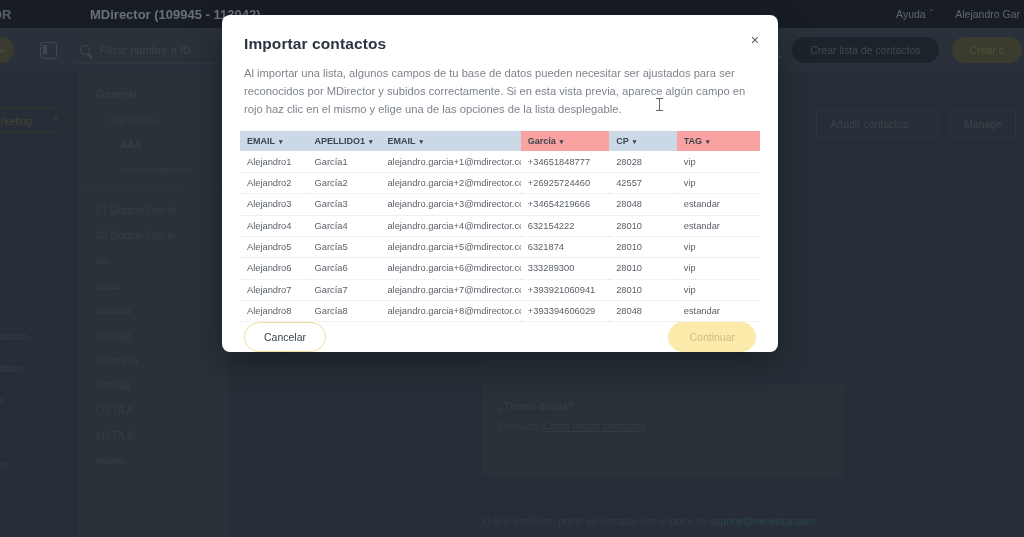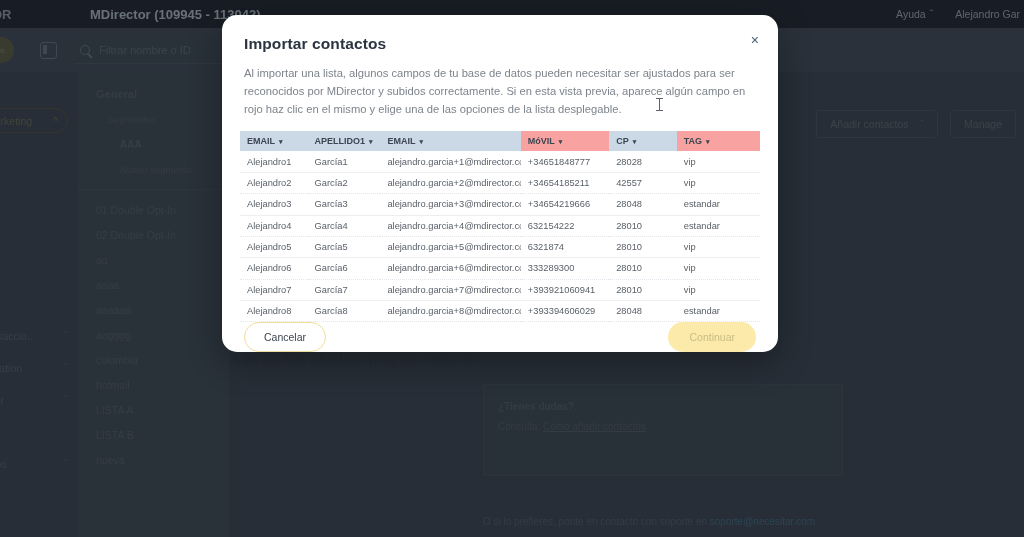--- a/index.html
+++ b/index.html
@@ -139,21 +139,21 @@
 
   .dim-overlay {
     position: absolute; inset: 0; background: rgba(30,36,44,0.55);
     pointer-events: none;
   }
 
   
   #modal {
     position: absolute; top: 15px; left: 222px;
     width: 556px; height: 337px;
-    background: #ffffff; border-radius: 15px;
+    background: #ffffff; border-radius: 8px;
     box-shadow: 0 10px 34px rgba(0,0,0,0.32);
     display: flex; flex-direction: column;
     overflow: hidden;
   }
   .modal-head { padding: 20px 22px 0 22px; position: relative; }
   .modal-title {
     font-size: 15.5px; font-weight: bold; color: #2b3440; letter-spacing: .1px;
   }
   .modal-close {
     position: absolute; top: 18px; right: 19px;
@@ -218,20 +218,26 @@
       <span>Alejandro Gar</span>
     </div>
   </div>
 
   <div class="subbar">
     <div class="circle-btn">m</div>
     <div class="sq-icon"></div>
     <div class="searchbox">
       <span class="mag"></span>
       <span>Filtrar nombre o ID</span>
+    </div>
+    <div class="tail">
+      <span class="lbl">tos</span>
+      <span class="mag"></span>
+      <span class="pill-dark">Crear lista de contactos</span>
+      <span class="pill-gold">Crear c</span>
     </div>
   </div>
 
   <div class="sidebar-left">
     <div class="sb-pill">
       <span>Marketing</span>
       <span>^</span>
     </div>
     <div class="sb-item" style="top:221px">
 
@@ -324,39 +330,39 @@
           <col style="width: 27%;">
           <col style="width: 17%;">
           <col style="width: 13%;">
           <col style="width: 16%;">
         </colgroup>
       <thead>
           <tr id="preview-head">
             <th class="ok"><span>EMAIL</span><span class="caret">▾</span></th>
             <th class="ok"><span>APELLIDO1</span><span class="caret">▾</span></th>
             <th class="ok"><span>EMAIL</span><span class="caret">▾</span></th>
-            <th class="bad"><span>MóVIL</span><span class="caret">▾</span></th>
+            <th class="bad"><span>García</span><span class="caret">▾</span></th>
             <th class="ok"><span>CP</span><span class="caret">▾</span></th>
             <th class="bad"><span>TAG</span><span class="caret">▾</span></th>
           </tr>
         </thead>
       <tbody id="preview-body">
           <tr>
             <td>Alejandro1</td>
             <td>García1</td>
             <td>alejandro.garcia+1@mdirector.com</td>
             <td>+34651848777</td>
             <td>28028</td>
             <td>vip</td>
           </tr>
           <tr>
             <td>Alejandro2</td>
             <td>García2</td>
             <td>alejandro.garcia+2@mdirector.com</td>
-            <td>+34654185211</td>
+            <td>+26925724460</td>
             <td>42557</td>
             <td>vip</td>
           </tr>
           <tr>
             <td>Alejandro3</td>
             <td>García3</td>
             <td>alejandro.garcia+3@mdirector.com</td>
             <td>+34654219666</td>
             <td>28048</td>
             <td>estandar</td>

